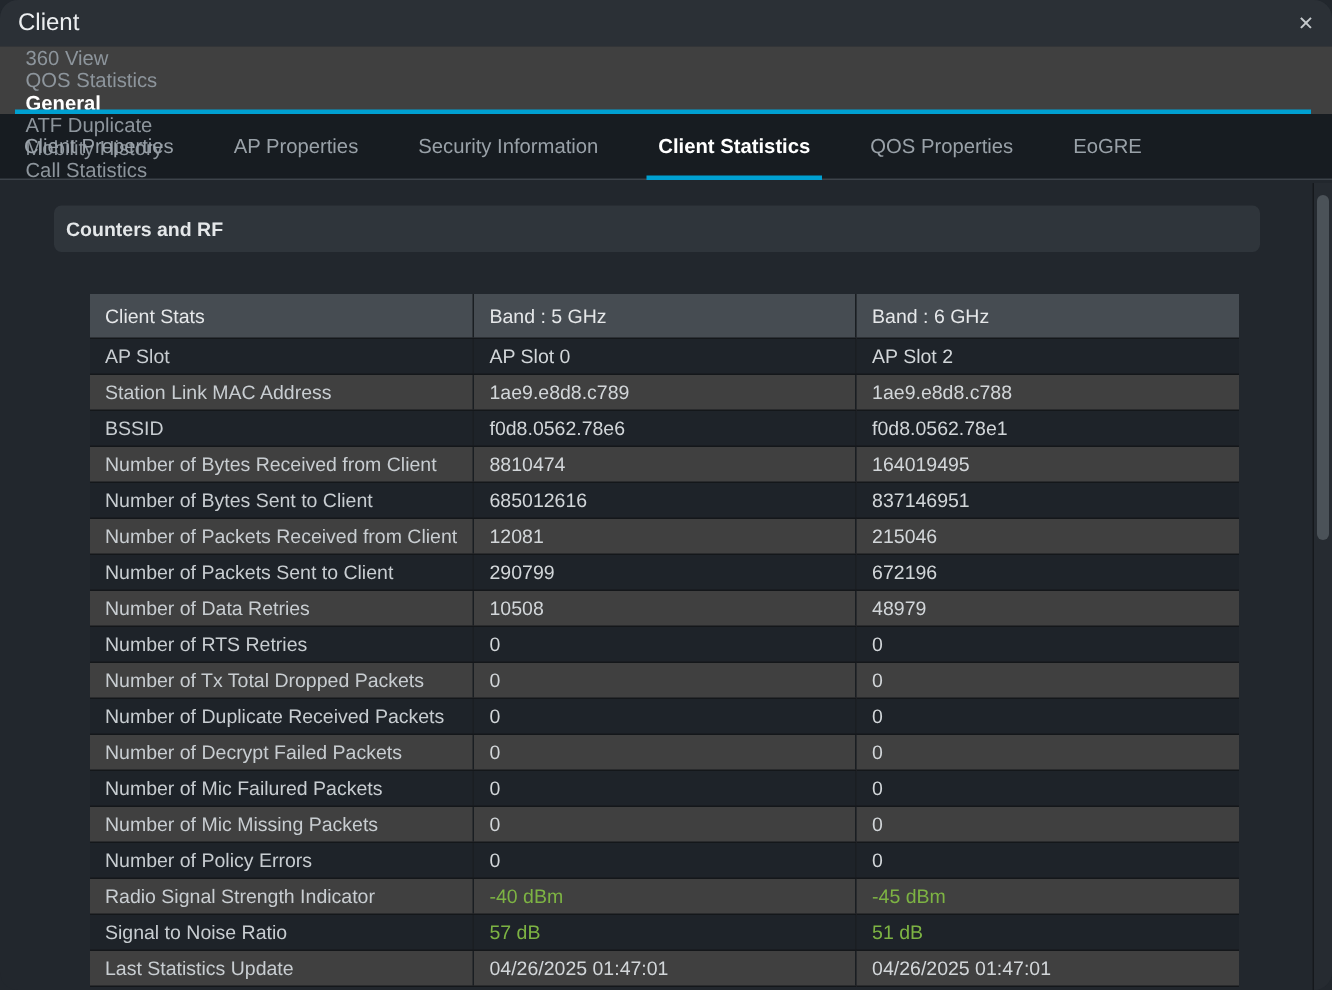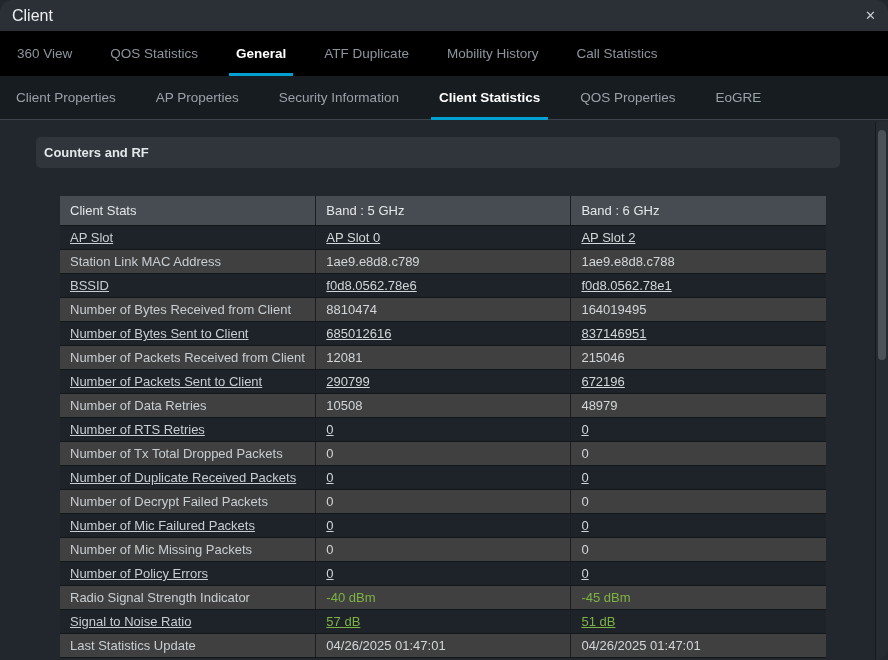--- a/index.html
+++ b/index.html
@@ -15,22 +15,22 @@
   .titlebar {
     height: 31px; background: #2b3036;
     display: flex; align-items: center; justify-content: space-between;
     padding: 0 12px;
   }
   .title { color: #eceef0; font-size: 16px; }
   .close { color: #c6cacd; font-size: 13px; cursor: pointer; }
 
   
   .maintabs {
-    height: 45px; background: #000000;
-    display: flex; align-items: stretch; padding-left: 0;
+    height: 45px; background: #404040;
+    display: flex; align-items: stretch; padding-left: 0; flex-direction: column;
   }
   .maintabs .tab {
     display: flex; align-items: center; padding: 0 17px; margin-right: 4px;
     color: #8d959c; font-size: 13.5px; position: relative; cursor: pointer; white-space: nowrap;
   }
   .maintabs .tab.active { color: #ffffff; font-weight: bold; }
   .maintabs .tab.active::after {
     content: ""; position: absolute; left: 10px; right: 10px; bottom: 0;
     height: 3px; background: var(--accent);
   }
@@ -62,21 +62,21 @@
   th {
     background: #464c52; color: #e5e7e9; text-align: left; font-weight: normal;
     padding: 7px 10px; border-bottom: 1px solid #14171a;
   }
   th + th, td + td { border-left: 1px solid #1a1e22; }
   td {
     padding: 4px 10px; color: #d2d6d9; border-bottom: 1px solid #14171a;
     line-height: 15px; vertical-align: middle;
   }
   td.label-cell { color: #c8cdd1; }
-  tr.dark td { background: #1e2329; text-decoration: underline; }
+  tr.dark td { background: #1e2329; }
   tr.light td { background: #404040; }
 
   
   .scrollbar {
     position: absolute; top: 122px; right: 0; bottom: 0; width: 13px;
     background: #262b31; border-left: 1px solid #15181c;
   }
   .scroll-thumb {
     position: absolute; top: 8px; left: 2px; right: 2px; height: 230px;
     background: #4b5258; border-radius: 4px;

